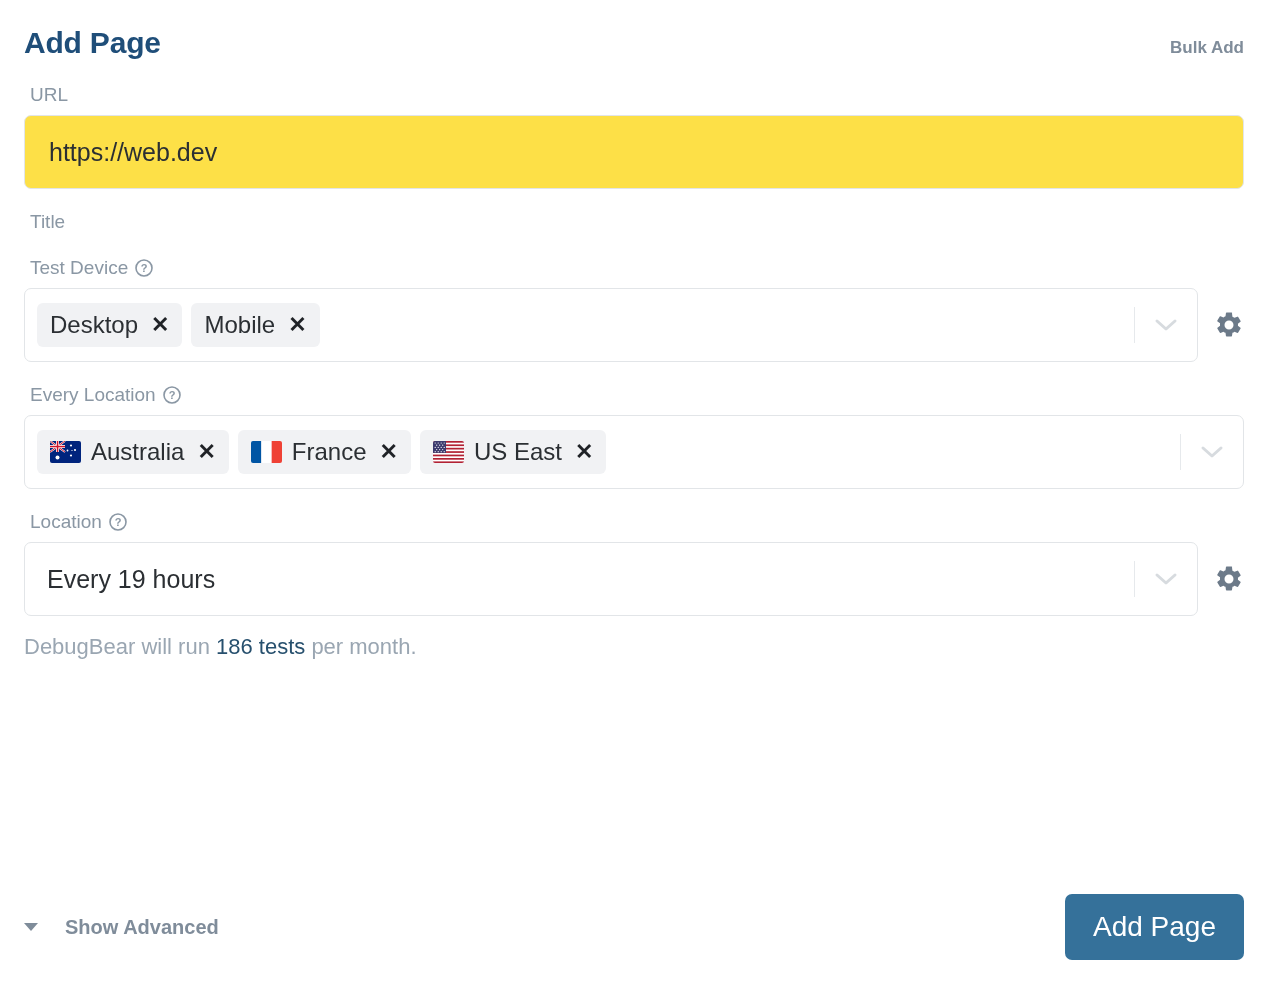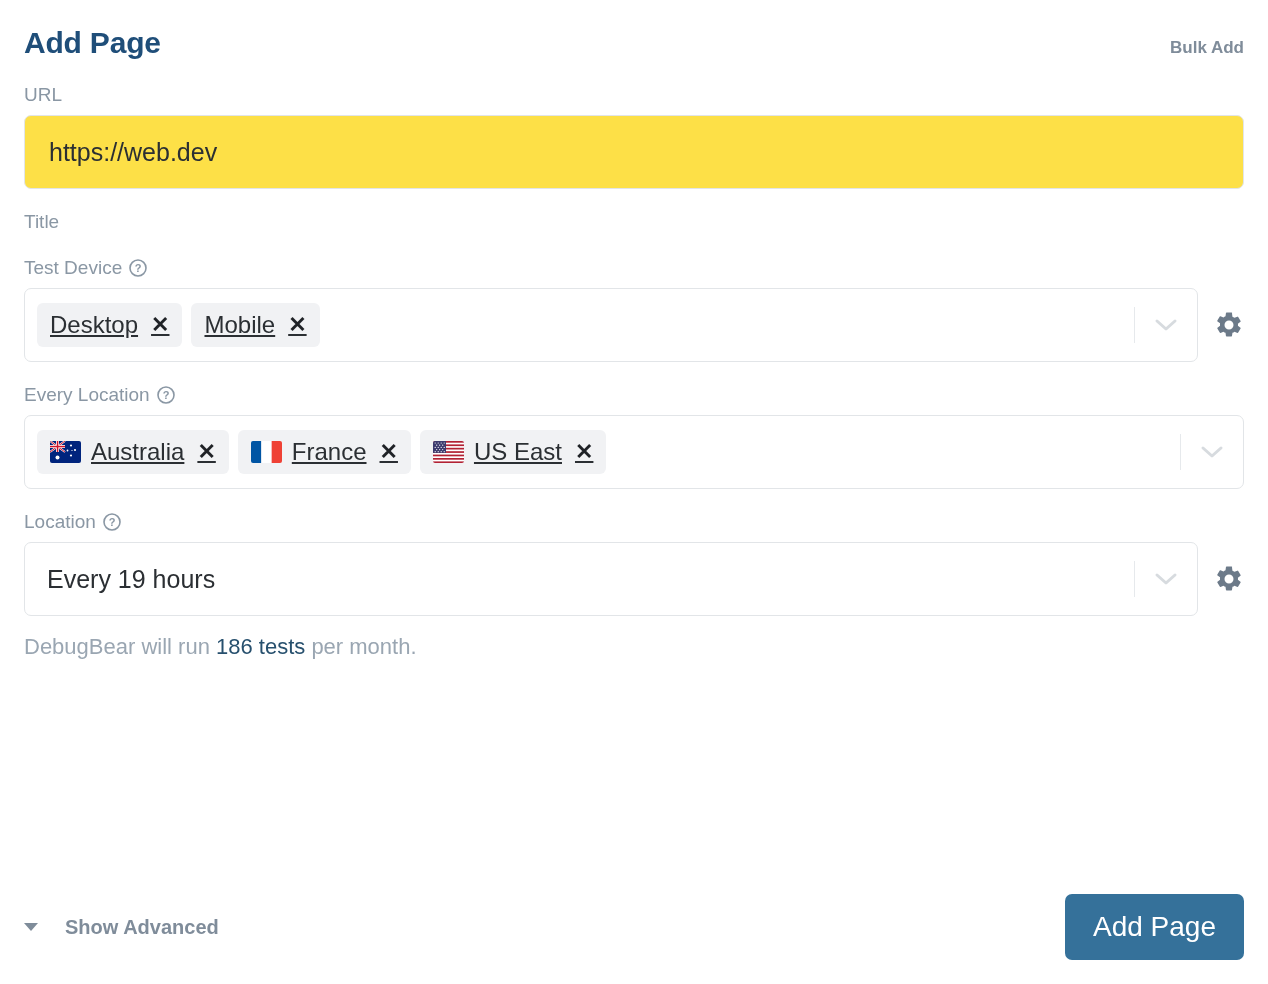--- a/index.html
+++ b/index.html
@@ -43,20 +43,21 @@
   
   .field { margin-top: 20px; }
   .field-label {
     display: flex;
     align-items: center;
     gap: 7px;
     font-size: 19px;
     color: #8a97a4;
     line-height: 26px;
     margin-bottom: 7px;
+    margin-left: 6px;
   }
   .help-icon {
     display: inline-flex;
     width: 18px; height: 18px;
     flex: none;
     cursor: pointer;
   }
   .help-icon svg { display: block; }
 
   .control-row {
@@ -103,21 +104,20 @@
     display: inline-flex;
     align-items: center;
     gap: 10px;
     background: #f1f2f4;
     border-radius: 6px;
     padding: 7px 13px 7px 13px;
     font-size: 24px;
     color: #2b2f33;
     line-height: 30px;
     cursor: default;
-    text-decoration: underline;
   }
   .chip-flag {
     width: 31px; height: 22px;
     flex: none;
     border-radius: 2px;
     overflow: hidden;
     display: inline-block;
   }
   .chip-flag svg { display: block; }
   .chip-remove {

